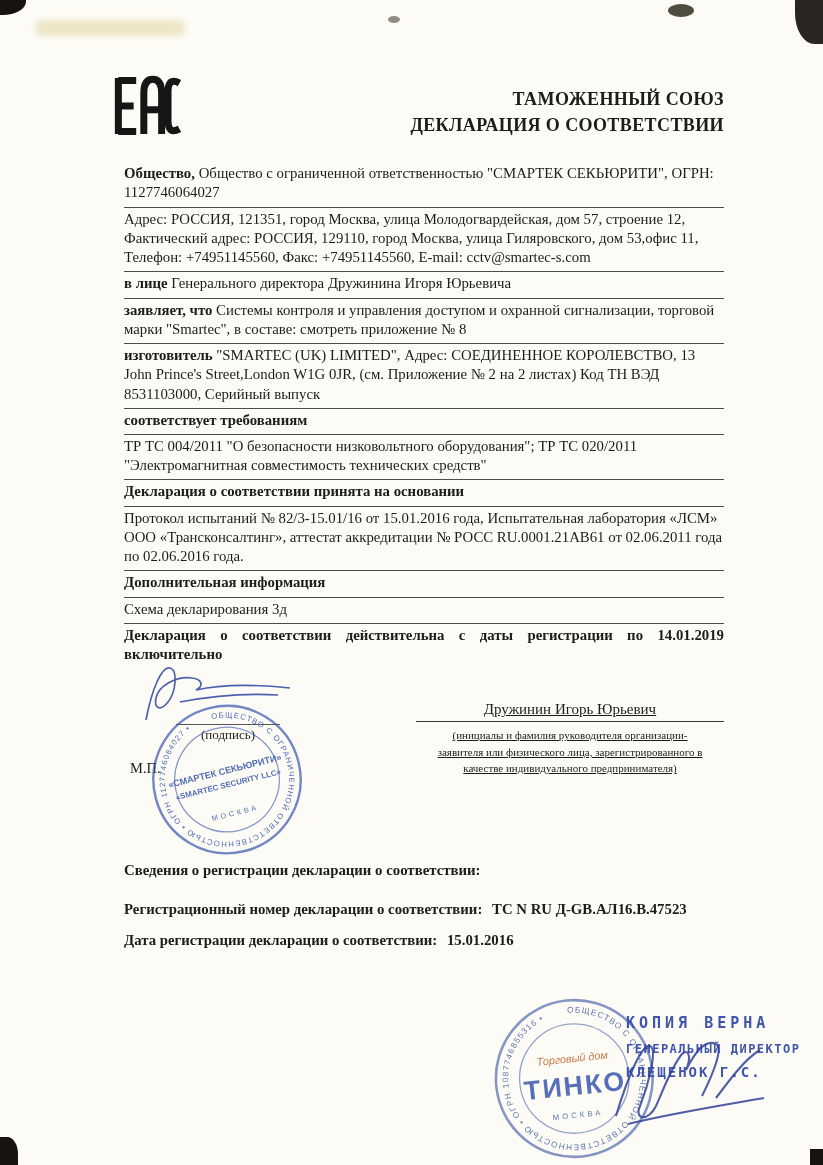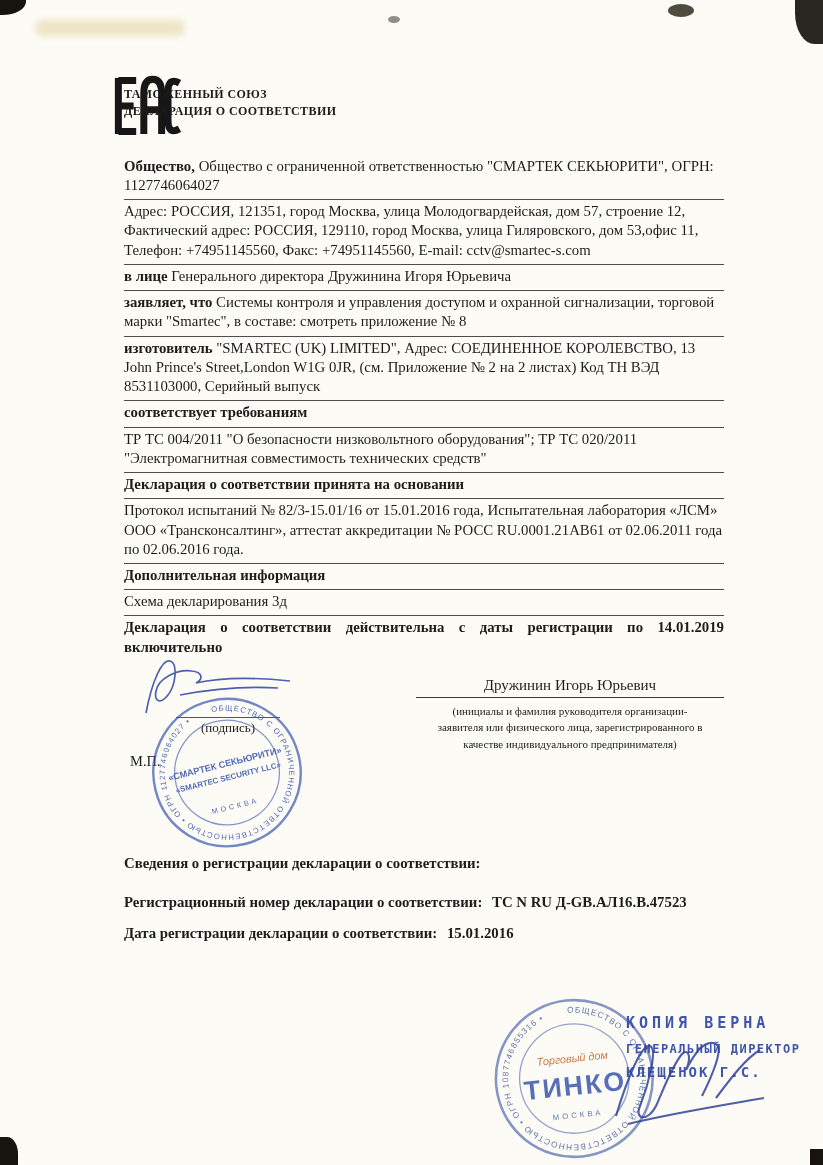--- a/index.html
+++ b/index.html
@@ -12,34 +12,34 @@
   .art.blob1{left:668px;top:4px;width:26px;height:13px;border-radius:50%;opacity:.8;background:#241f12;}
   .art.blob2{left:388px;top:16px;width:12px;height:7px;border-radius:50%;opacity:.55;background:#3a3322;}
   .art.bl{left:0;bottom:0;width:18px;height:28px;border-radius:0 60% 0 0;}
   .art.br{right:0;bottom:0;width:13px;height:16px;}
   .smudge{position:absolute;left:35px;top:20px;width:150px;height:16px;
           background:rgba(205,180,90,.30);filter:blur(3px);border-radius:8px;}
   
   .eac{position:absolute;left:112px;top:72px;width:70px;height:68px;}
   
   .content{position:absolute;left:124px;top:86px;width:600px;}
-  .title{text-align:left;font-weight:bold;font-size:12px;letter-spacing:.4px;
-         line-height:1.45;margin-bottom:34px;}
+  .title{text-align:right;font-weight:bold;font-size:18px;letter-spacing:.4px;
+         line-height:1.45;margin-bottom:24px;}
   .sec{font-size:14.8px;line-height:1.3;padding:2px 0 4px;border-bottom:1px solid #4c4c4c;}
   .sec.nb{border-bottom:none;}
   .b{font-weight:bold;}
   .justify{text-align:justify;word-spacing:4px;}
   
   .sigarea{position:relative;height:186px;}
   .sig1{position:absolute;left:8px;top:-10px;}
   .podpis{position:absolute;left:52px;top:56px;font-size:13px;border-top:1px solid #555;
           width:104px;text-align:center;padding-top:2px;}
   .mp{position:absolute;left:6px;top:92px;font-size:14.5px;}
   .stamp1{position:absolute;left:26px;top:34px;opacity:.88;transform:rotate(-14deg);}
-  .headblock{position:absolute;left:292px;top:16px;width:308px;text-align:center;}
+  .headblock{position:absolute;left:292px;top:33px;width:308px;text-align:center;text-decoration:underline;}
   .headname{font-size:15px;padding-bottom:3px;border-bottom:1px solid #3a3a3a;margin-bottom:5px;}
   .headcap{font-size:11px;line-height:1.5;}
   
   .regblock{font-weight:bold;font-size:14.8px;}
   .regheading{margin:8px 0 22px;}
   .regline{margin-bottom:14px;}
   .regline .val{margin-left:6px;}
   
   .stamp2{position:absolute;left:492px;top:996px;opacity:.85;transform:rotate(-6deg);}
   .copystamp{position:absolute;left:626px;top:1014px;width:195px;color:#3f55ad;

